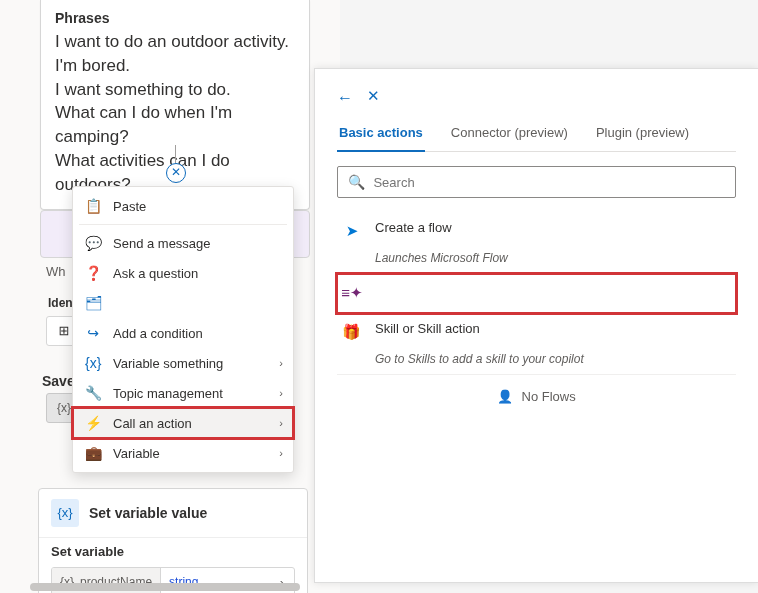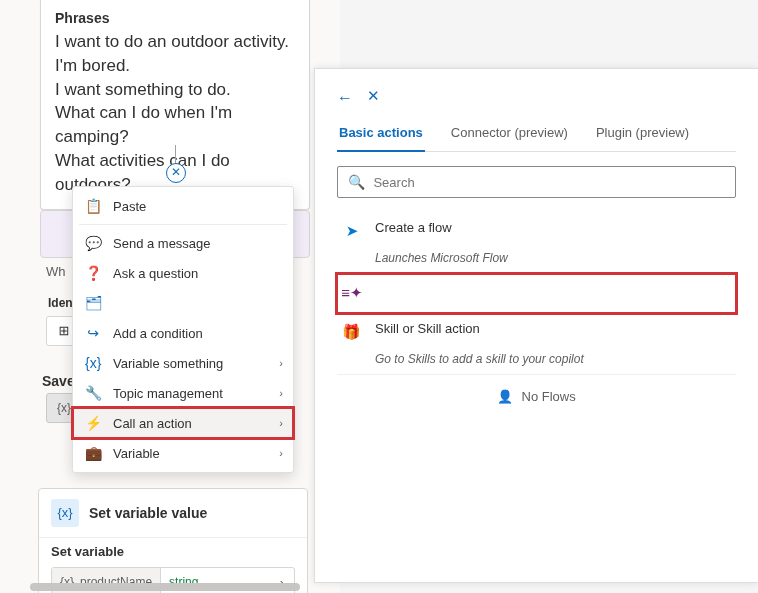--- a/index.html
+++ b/index.html
@@ -134,21 +134,21 @@
       border: 1px solid #d6d6d6;
       border-radius: 3px;
       height: 30px;
       overflow: hidden;
     }
     .setvar-chip {
       display: flex; align-items: center; gap: 6px;
       padding: 0 8px; background: #f3f2f1; height: 100%;
       font-size: 12px; color: #605e5c; border-right: 1px solid #d6d6d6;
     }
-    .setvar-type { margin-left: 8px; color: #15803d; font-size: 12px; }
+    .setvar-type { margin-left: 8px; color: #1d4ed8; font-size: 12px; }
 
     
     .ctx-menu {
       position: absolute;
       left: 72px; top: 186px;
       width: 222px;
       background: #fff;
       border: 1px solid #e1dfdd;
       border-radius: 3px;
       box-shadow: 0 4px 14px rgba(0,0,0,0.15);

